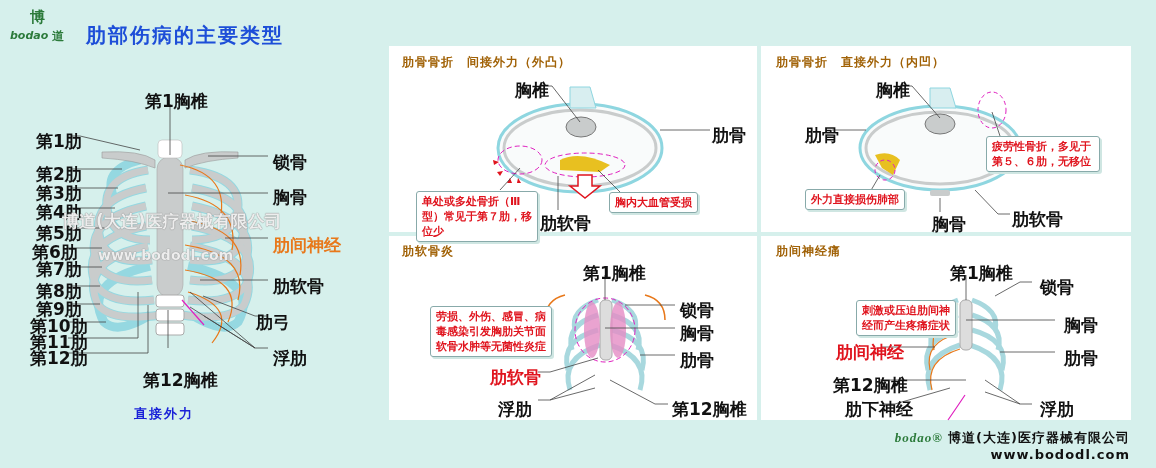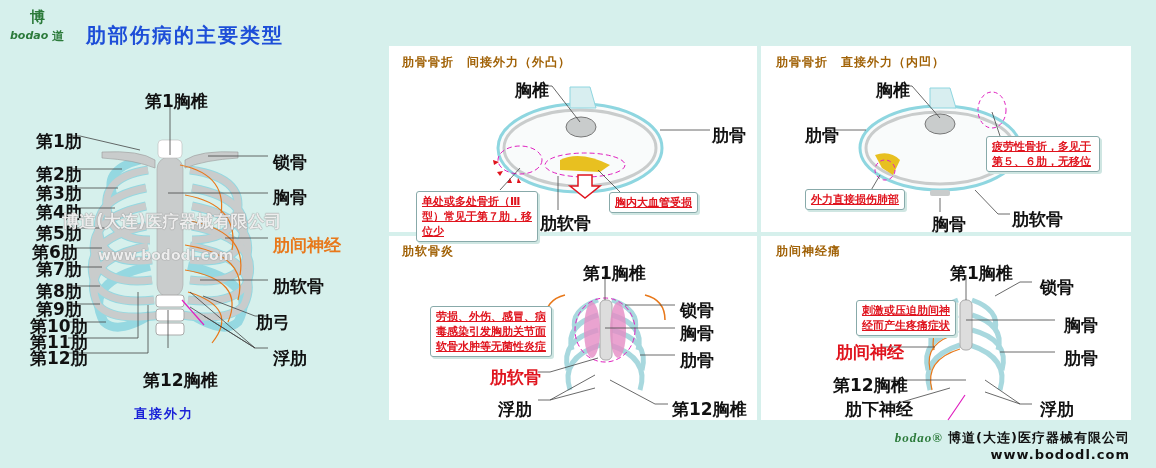--- a/index.html
+++ b/index.html
@@ -5,21 +5,21 @@
   html,body{margin:0;padding:0;}
   body{width:1156px;height:468px;background:#d6f0ec;position:relative;overflow:hidden;font-family:"DejaVu Sans","Liberation Sans",sans-serif;}
   .abs{position:absolute;}
   .lbl{position:absolute;font-size:17px;font-weight:bold;color:#111;white-space:nowrap;}
   .red{color:#e0141e;}
   .orange{color:#e8781a;}
   .blue{color:#1a22d8;}
   .title-main{left:86px;top:22px;font-size:20px;font-weight:bold;color:#1d4ed8;letter-spacing:2px;}
   .panel{position:absolute;background:#fff;}
   .ptitle{position:absolute;font-size:12px;font-weight:bold;color:#a16207;letter-spacing:1px;white-space:nowrap;}
-  .callout{position:absolute;background:#fff;border:1px solid #8aa;border-radius:3px;box-shadow:2px 2px 0 #cfe6e2;padding:2px 5px;font-size:11px;font-weight:bold;color:#e0141e;line-height:15px;text-decoration:underline;}
+  .callout{position:absolute;background:#fff;border:1px solid #8aa;border-radius:3px;box-shadow:2px 2px 0 #cfe6e2;padding:2px 5px;font-size:11px;font-weight:bold;color:#e0141e;line-height:15px;}
   svg{position:absolute;left:0;top:0;}
   .footer1{right:26px;top:429px;font-size:13px;color:#111;letter-spacing:1px;}
   .footer2{right:26px;top:447px;font-size:13px;color:#111;letter-spacing:1px;}
   .logo-text{font-size:11px;color:#2b7a3a;font-weight:bold;font-style:italic;}
   .wm{position:absolute;font-size:17px;color:rgba(255,255,255,0.85);text-shadow:0 0 1px #888,0 0 1px #888;white-space:nowrap;font-weight:bold;}
 </style>
 </head>
 <body>
 
 <div class="abs" style="left:10px;top:8px;width:60px;height:36px;">

